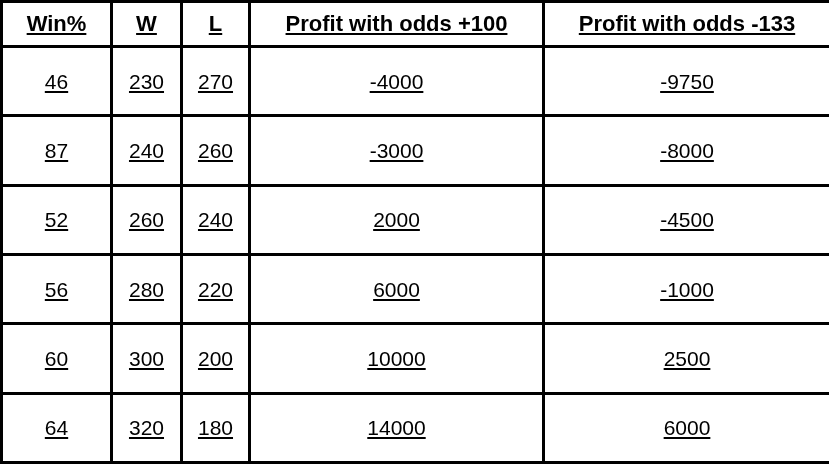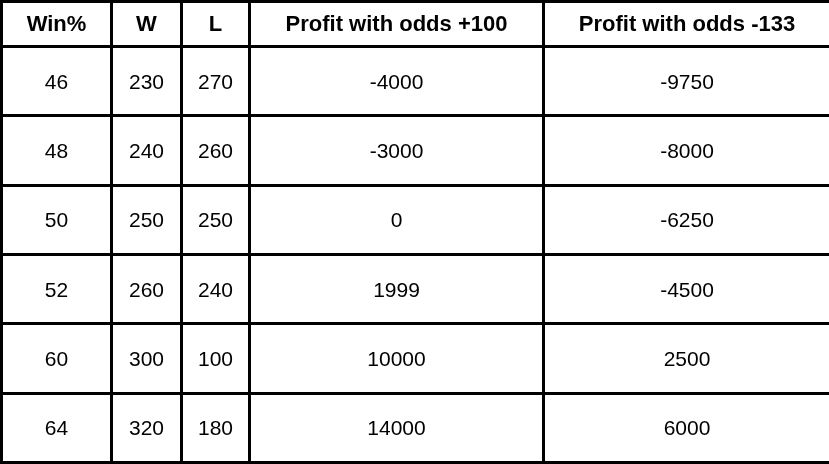--- a/index.html
+++ b/index.html
@@ -26,20 +26,21 @@
     table-layout: fixed;
   }
   table.data-table th,
   table.data-table td {
     border: 3px solid #000000;
     text-align: center;
     vertical-align: middle;
     padding: 0;
     font-size: 21px;
     line-height: 1.1;
+    text-decoration: underline;
   }
   table.data-table thead th {
     font-weight: bold;
     font-size: 22px;
     height: 42px;
   }
   table.data-table tbody td {
     font-weight: normal;
     height: 39px;
   }
@@ -73,44 +74,44 @@
     </thead>
     <tbody>
       <tr>
         <td>46</td>
         <td>230</td>
         <td>270</td>
         <td>-4000</td>
         <td>-9750</td>
       </tr>
       <tr>
-        <td>48</td>
+        <td>87</td>
         <td>240</td>
         <td>260</td>
         <td>-3000</td>
         <td>-8000</td>
       </tr>
       <tr>
-        <td>50</td>
-        <td>250</td>
-        <td>250</td>
-        <td>0</td>
-        <td>-6250</td>
-      </tr>
-      <tr>
         <td>52</td>
         <td>260</td>
         <td>240</td>
-        <td>1999</td>
+        <td>2000</td>
         <td>-4500</td>
+      </tr>
+      <tr>
+        <td>56</td>
+        <td>280</td>
+        <td>220</td>
+        <td>6000</td>
+        <td>-1000</td>
       </tr>
       <tr>
         <td>60</td>
         <td>300</td>
-        <td>100</td>
+        <td>200</td>
         <td>10000</td>
         <td>2500</td>
       </tr>
       <tr>
         <td>64</td>
         <td>320</td>
         <td>180</td>
         <td>14000</td>
         <td>6000</td>
       </tr>

